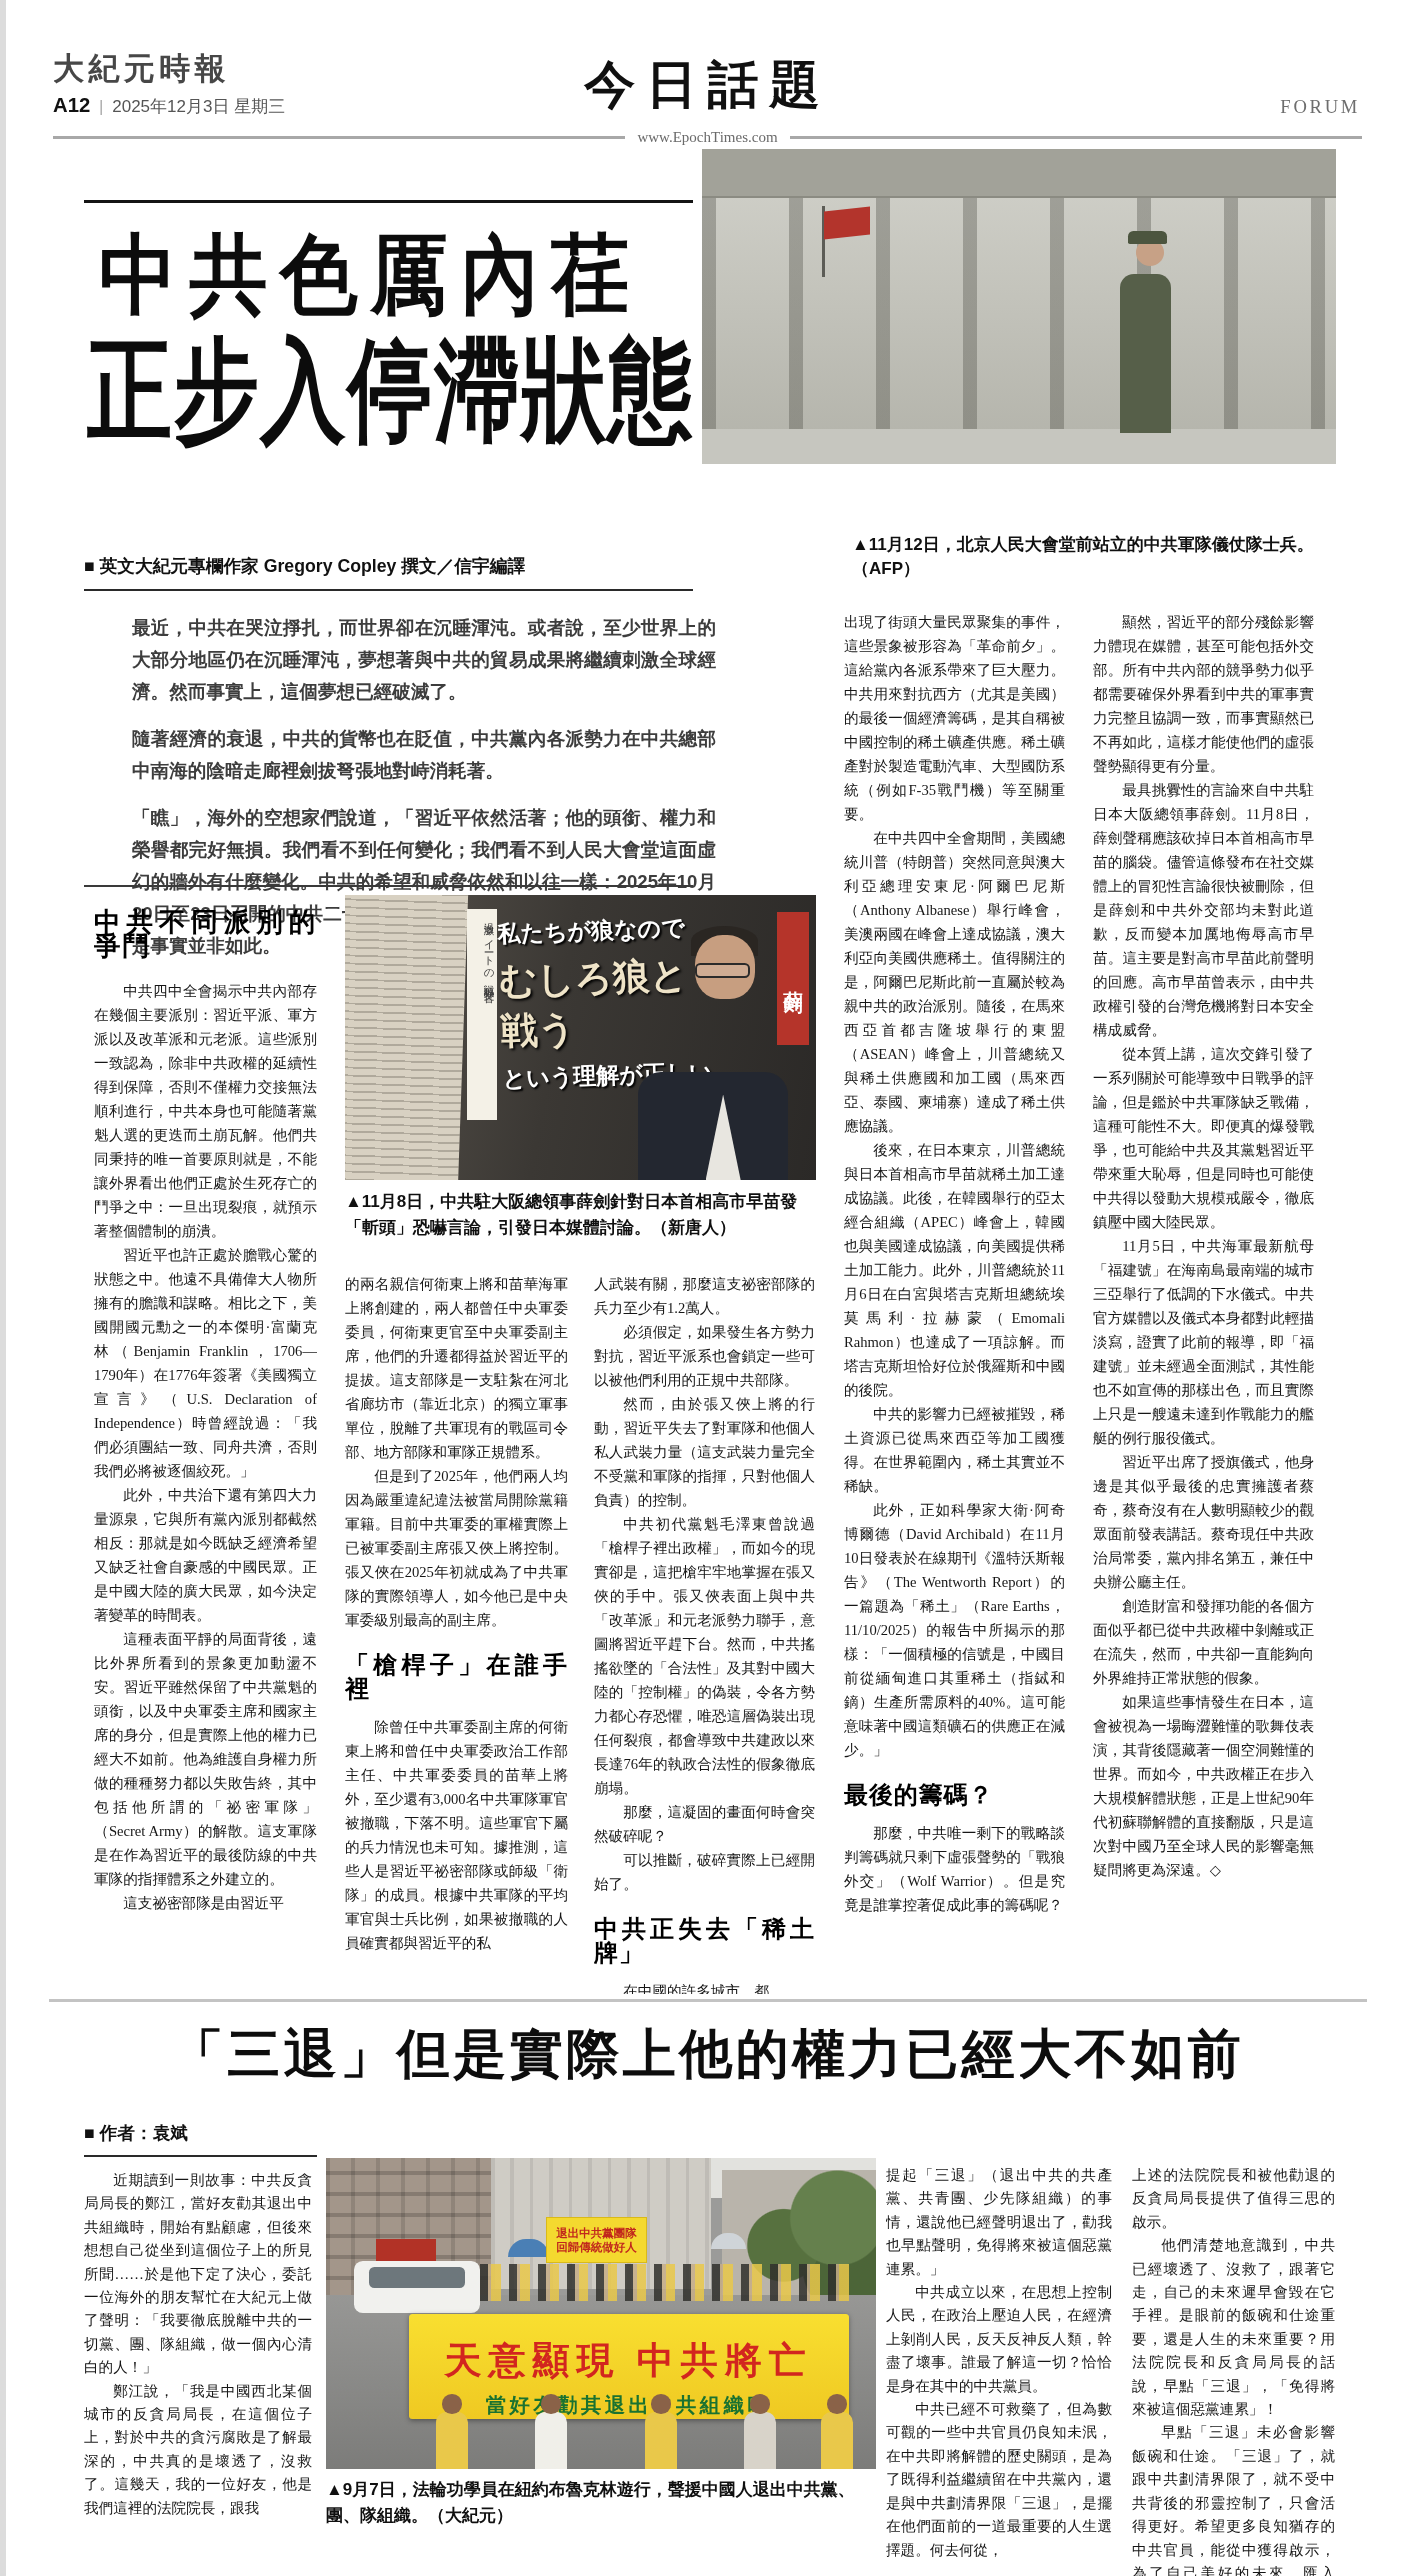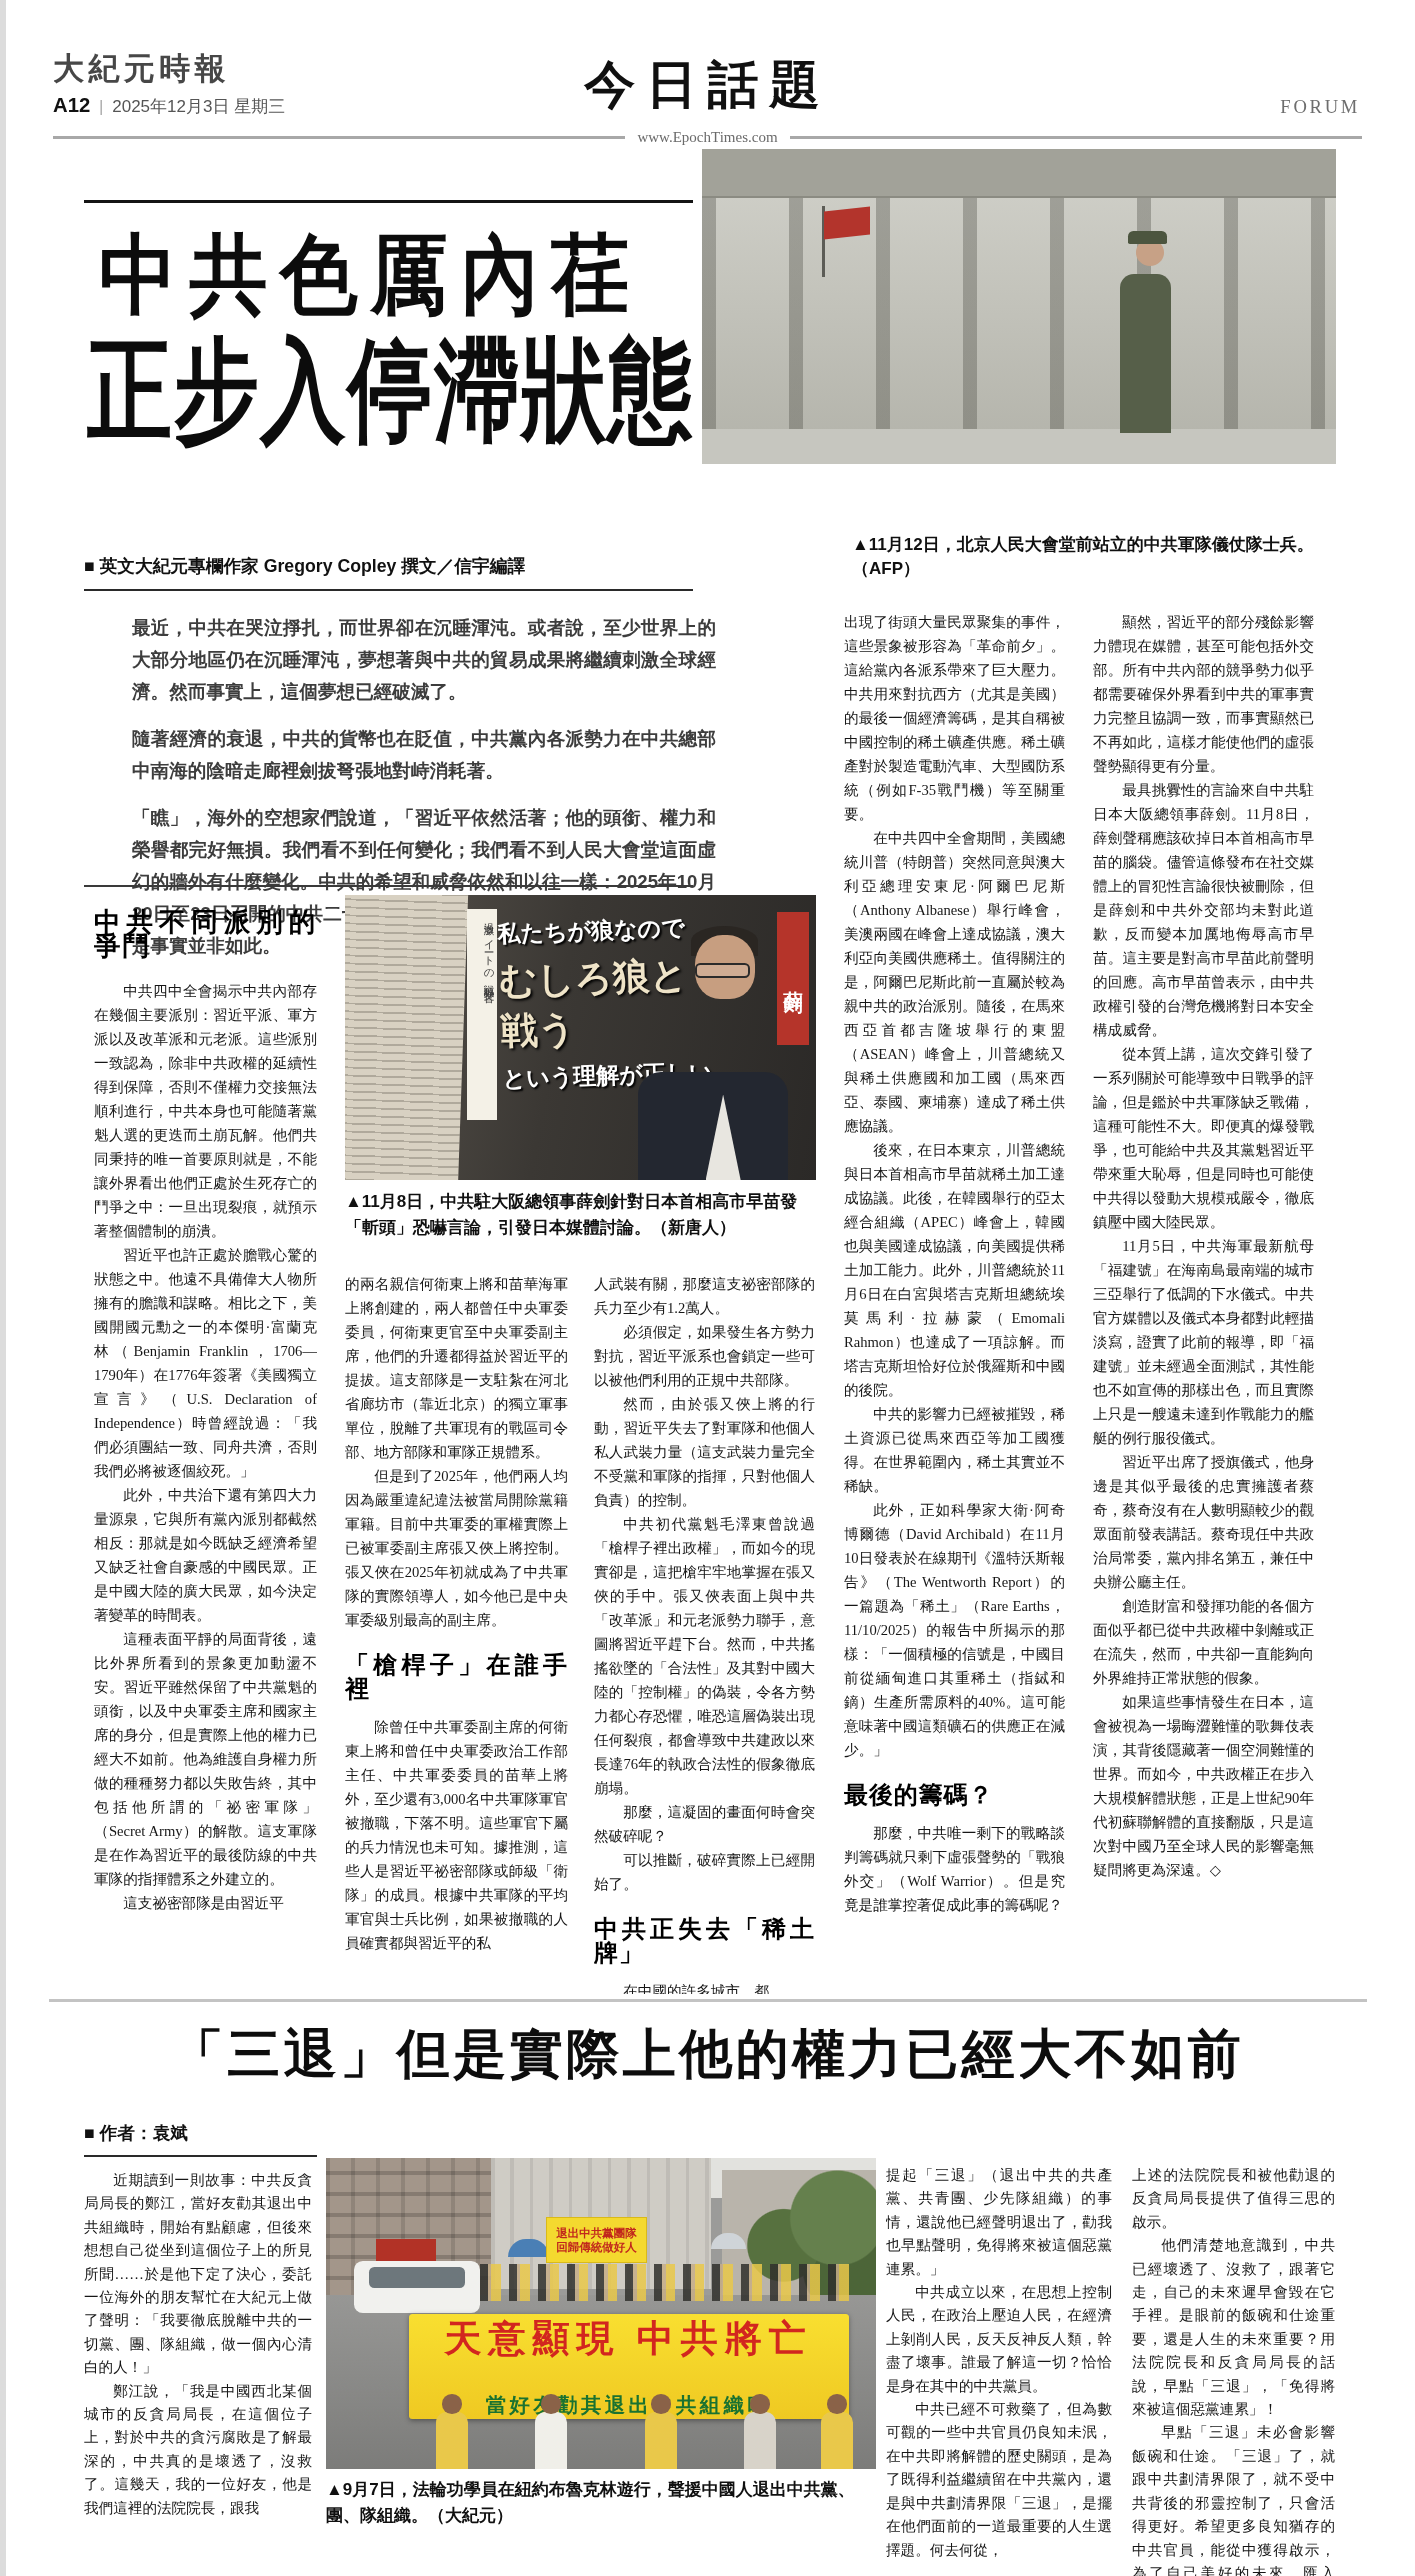--- a/index.html
+++ b/index.html
@@ -93,21 +93,21 @@
   #photo-parade .car{position:absolute;left:5%;top:33%;width:23%;height:17%;background:#f1f1ee;border-radius:8.8px;}
   #photo-parade .car .win{position:absolute;left:12%;top:12%;width:76%;height:40%;background:#6d777c;border-radius:5.3px;}
   #photo-parade .umb1{position:absolute;left:33%;top:26%;width:41px;height:17.7px;background:#4a7fb5;border-radius:41px 41px 0 0;}
   #photo-parade .umb2{position:absolute;left:70%;top:24%;width:35px;height:16px;background:#cfd4d8;border-radius:35px 35px 0 0;}
   #photo-parade .crowd{position:absolute;left:28%;top:34%;width:68%;height:12%;
       background:repeating-linear-gradient(90deg,#30302c 0 8px,#c6ad87 8px 11.5px,#e9c84a 11.5px 21px,rgba(0,0,0,0) 21px 29px);opacity:.85;}
   #photo-parade .sign-y{position:absolute;left:40%;top:19%;width:18%;height:14%;background:#f4d92f;border:1.8px solid #d9b91a;
       display:flex;flex-direction:column;align-items:center;justify-content:center;}
   #photo-parade .sign-y div{font-size:11.5px;line-height:14px;font-weight:bold;color:#c1271d;white-space:nowrap;}
   #photo-parade .banner{position:absolute;left:15%;top:50%;width:80%;height:34%;background:linear-gradient(#f9df30,#efc922);
-      border-radius:3.5px;display:flex;flex-direction:column;align-items:center;justify-content:space-between;box-shadow:0 1.8px 5.3px rgba(0,0,0,.35);}
+      border-radius:3.5px;display:flex;flex-direction:column;align-items:center;justify-content:flex-end;box-shadow:0 1.8px 5.3px rgba(0,0,0,.35);}
   #photo-parade .banner .b1{font-size:37px;font-weight:bold;color:#d2261f;letter-spacing:7px;white-space:nowrap;}
   #photo-parade .banner .b2{font-size:20.3px;font-weight:bold;color:#1a7230;letter-spacing:3.5px;margin-top:5.3px;white-space:nowrap;}
   #photo-parade .fig{position:absolute;bottom:0;width:32px;height:57px;border-radius:10.6px 10.6px 0 0;}
   #photo-parade .fig .h{position:absolute;left:50%;top:-17.7px;width:19.5px;height:19.5px;margin-left:-9.7px;background:#8a6248;border-radius:50%;}
   #cap-parade{left:326px;top:2477px;width:550px;font-size:17px;line-height:1.5;font-weight:bold;color:#101010;}
   #scan-edge{left:0;top:0;width:6.2px;height:100%;background:#dcdcdc;}
 </style>
 </head>
 <body>
 

